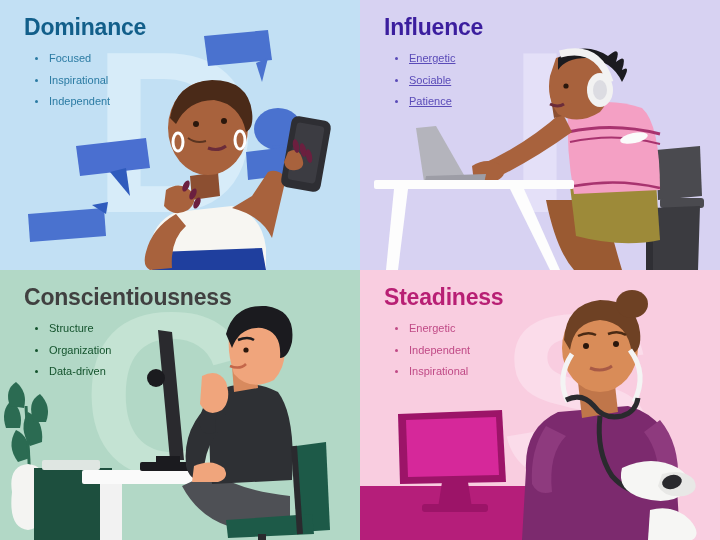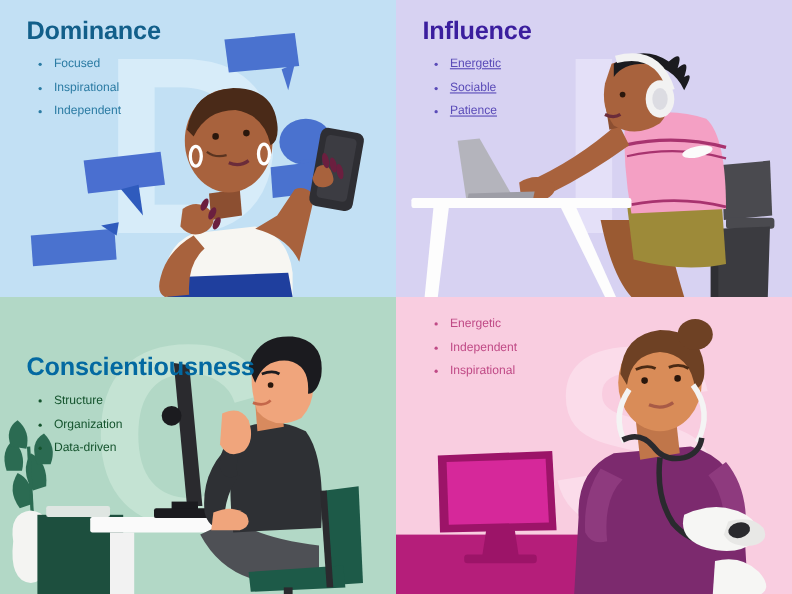--- a/index.html
+++ b/index.html
@@ -37,21 +37,21 @@
   .bullets li{
     font-size:11px;line-height:21.5px;position:relative;padding-left:15px;
     white-space:nowrap;
   }
   .bullets li:before{
     content:"";position:absolute;left:1px;top:9px;
     width:3px;height:3px;border-radius:50%;background:currentColor;
   }
   .t-dom .title{color:#125f8a;} .t-dom .bullets{color:#2b7ba3;}
   .t-inf .title{color:#3b1e9e;text-align:right;} .t-inf .bullets{color:#5a4bb8;text-decoration:underline;}
-  .t-con .title{color:#0369a1;margin-top:36px;} .t-con .bullets{color:#14532d;}
+  .t-con .title{color:#404040;} .t-con .bullets{color:#14532d;}
   .t-ste .title{color:#b81f74;} .t-ste .bullets{color:#c04a86;}
 
   
   .art{position:absolute;inset:0;z-index:4;}
   .art svg{display:block;width:360px;height:270px;}
 </style>
 </head>
 <body>
 
 <div class="board">
@@ -282,20 +282,21 @@
 
           <path d="M262,198 q30,-14 56,0 q16,10 8,24 q-16,14 -44,6 q-26,-8 -20,-30 Z" fill="#f6f6f4"></path>
           <path d="M302,204 q22,-6 32,6 q6,12 -10,16 q-20,2 -26,-10 Z" fill="#e8e8e6"></path>
           <ellipse cx="312" cy="212" rx="10" ry="7" fill="#2a2a2e" transform="rotate(-14 312 212)"></ellipse>
           <path d="M290,240 q24,-6 40,10 q12,14 2,20 l-44,0 Z" fill="#f6f6f4"></path>
         </g>
       </svg>
     </div>
 
     <div class="txt t-ste">
+      <h2 class="title">Steadiness</h2>
       <ul class="bullets">
         <li>Energetic</li>
         <li>Independent</li>
         <li>Inspirational</li>
       </ul>
     </div>
   </div>
 
 </div>
 

